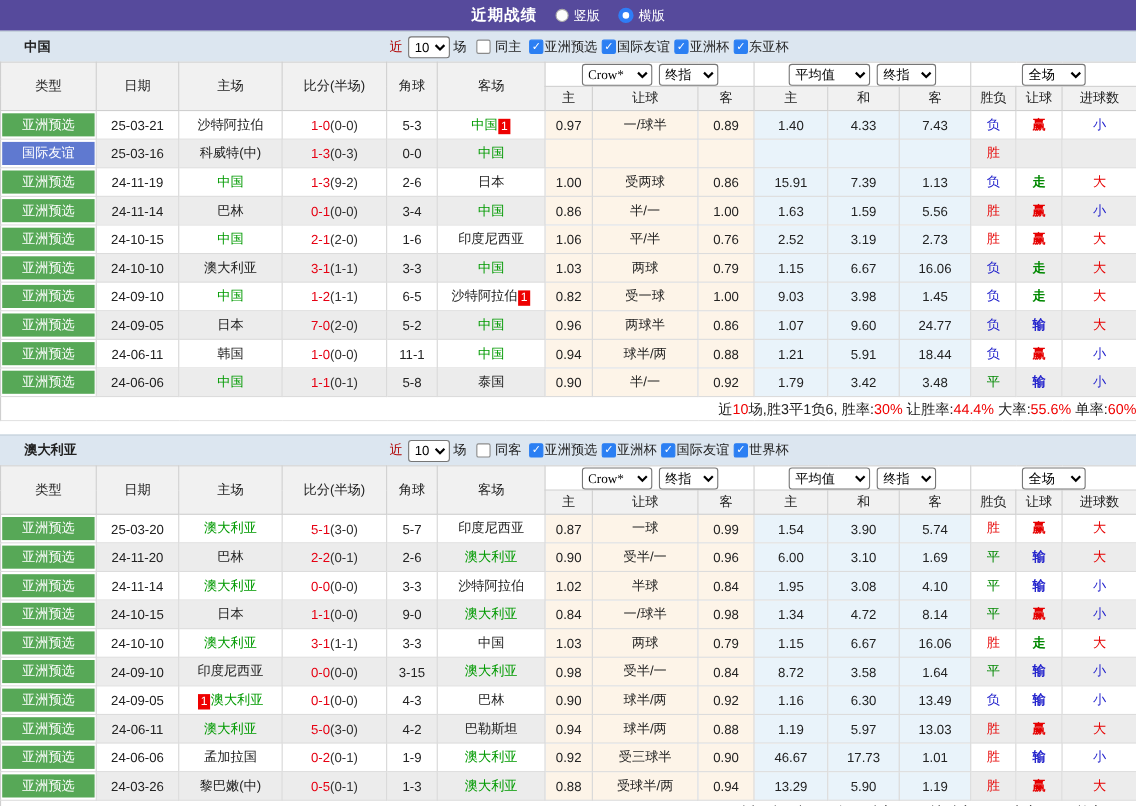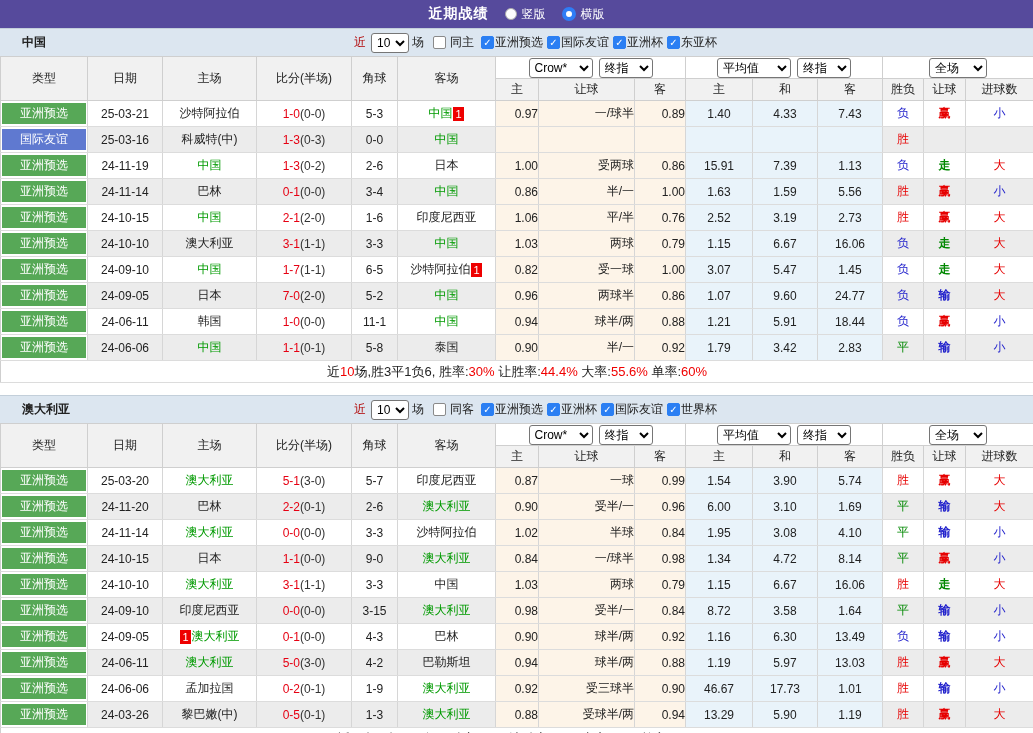--- a/index.html
+++ b/index.html
@@ -17,39 +17,39 @@
   .near-label{color:#b00000;margin-right:2px;}
   select{font-family:inherit;font-size:12px;height:20px;border:1px solid #767676;border-radius:3px;background:#fff;padding:0 1px;}
   .cb{width:13px;height:13px;display:inline-flex;align-items:center;justify-content:center;border-radius:2px;margin:0 1px 0 6px;font-size:10px;line-height:1;}
   .cb.on{background:#2b7ff3;color:#fff;border:1px solid #2b7ff3;}
   .cb.off{background:#fff;border:1px solid #8a8a8a;}
   .comp .cb{margin-left:4px;}
   .comp{display:flex;align-items:center;cursor:pointer;}
   table.grid{width:1033px;border-collapse:collapse;table-layout:fixed;border-bottom:1px solid #c9c9c9;}
   .grid th{background:#f1f1f1;font-weight:normal;border:1px solid #cfcfcf;height:22px;color:#222;}
   .grid tr.h1 th.grp{background:#fff;}
-  .grp-inner{display:flex;align-items:center;justify-content:center;gap:6px;}
+  .grp-inner{display:flex;align-items:center;justify-content:center;gap:6px;font-family:Liberation Serif, serif;}
   .grid td{height:25px;text-align:center;border-right:1px solid #d6d6d6;border-bottom:1px solid #dcdcdc;background:#fff;overflow:hidden;white-space:nowrap;}
   .grid td:first-child{border-left:1px solid #cfcfcf;}
   tbody tr.alt td{background:#ececec;}
-  .grid td.c-odds{background:#fdf4e8 !important;text-align:right;}
+  .grid td.c-odds{background:#fdf4e8 !important;}
   .grid td.c-avg{background:#e9f3fa !important;}
   td.c-type{padding:0;background:#fff !important;}
   .type-badge{margin:2px 1px;height:21px;line-height:21px;color:#fff;font-size:12px;}
   .tb-green{background:#57a857;}
   .tb-blue{background:#5f79d0;}
   .green{color:#009a00;}
   .ft{color:#e60012;}
   .ht{color:#333;}
   .t-red{color:#e60000;}
   .t-blue{color:#2323cc;}
   .t-green{color:#008800;}
   .bold{font-weight:bold;}
   .redcard{display:inline-block;background:#ee0000;color:#fff;font-size:11px;line-height:14px;height:14px;padding:0 2px;margin:0 1px;vertical-align:-1px;}
-  td.summary{height:22px;font-size:13px;background:#fff !important;border-left:1px solid #cfcfcf;}
+  td.summary{height:22px;font-size:13px;background:#fff !important;border-left:1px solid #cfcfcf;text-align:right;}
   td.summary .red{color:#f00000;}
   .gap{height:12px;background:#fff;}
 </style>
 </head>
 <body>
 
 <div class="topbar">
   <span class="title">近期战绩</span>
   <span class="radio-wrap">
     <span class="radio r-plain"></span>
@@ -184,21 +184,21 @@
         <td class="c-res"><span class="t-red">胜</span></td>
         <td class="c-hand"></td>
         <td class="c-goal"></td>
       </tr>
       <tr>
         <td class="c-type">
           <div class="type-badge tb-green">亚洲预选</div>
         </td>
         <td class="c-date">24-11-19</td>
         <td class="c-team"><span class="green">中国</span></td>
-        <td class="c-score"><span class="ft">1-3</span><span class="ht">(0-2)</span></td>
+        <td class="c-score"><span class="ft">1-3</span><span class="ht">(9-2)</span></td>
         <td class="c-corner">2-6</td>
         <td class="c-team"><span>日本</span></td>
         <td class="c-odds">1.00</td>
         <td class="c-odds">受两球</td>
         <td class="c-odds">0.86</td>
         <td class="c-avg">15.91</td>
         <td class="c-avg">7.39</td>
         <td class="c-avg">1.13</td>
         <td class="c-res"><span class="t-blue">负</span></td>
         <td class="c-hand"><span class="t-green bold">走</span></td>
@@ -260,28 +260,28 @@
         <td class="c-res"><span class="t-blue">负</span></td>
         <td class="c-hand"><span class="t-green bold">走</span></td>
         <td class="c-goal"><span class="t-red">大</span></td>
       </tr>
       <tr>
         <td class="c-type">
           <div class="type-badge tb-green">亚洲预选</div>
         </td>
         <td class="c-date">24-09-10</td>
         <td class="c-team"><span class="green">中国</span></td>
-        <td class="c-score"><span class="ft">1-7</span><span class="ht">(1-1)</span></td>
+        <td class="c-score"><span class="ft">1-2</span><span class="ht">(1-1)</span></td>
         <td class="c-corner">6-5</td>
         <td class="c-team"><span>沙特阿拉伯</span><span class="redcard">1</span></td>
         <td class="c-odds">0.82</td>
         <td class="c-odds">受一球</td>
         <td class="c-odds">1.00</td>
-        <td class="c-avg">3.07</td>
-        <td class="c-avg">5.47</td>
+        <td class="c-avg">9.03</td>
+        <td class="c-avg">3.98</td>
         <td class="c-avg">1.45</td>
         <td class="c-res"><span class="t-blue">负</span></td>
         <td class="c-hand"><span class="t-green bold">走</span></td>
         <td class="c-goal"><span class="t-red">大</span></td>
       </tr>
       <tr class="alt">
         <td class="c-type">
           <div class="type-badge tb-green">亚洲预选</div>
         </td>
         <td class="c-date">24-09-05</td>
@@ -325,21 +325,21 @@
         <td class="c-date">24-06-06</td>
         <td class="c-team"><span class="green">中国</span></td>
         <td class="c-score"><span class="ft">1-1</span><span class="ht">(0-1)</span></td>
         <td class="c-corner">5-8</td>
         <td class="c-team"><span>泰国</span></td>
         <td class="c-odds">0.90</td>
         <td class="c-odds">半/一</td>
         <td class="c-odds">0.92</td>
         <td class="c-avg">1.79</td>
         <td class="c-avg">3.42</td>
-        <td class="c-avg">2.83</td>
+        <td class="c-avg">3.48</td>
         <td class="c-res"><span class="t-green">平</span></td>
         <td class="c-hand"><span class="t-blue bold">输</span></td>
         <td class="c-goal"><span class="t-blue">小</span></td>
       </tr>
     </tbody>
   <tfoot>
     <tr>
         <td colspan="15" class="summary"><span>近</span><span class="red">10</span><span>场,胜3平1负6, 胜率:</span><span class="red">30%</span><span> 让胜率:</span><span class="red">44.4%</span><span> 大率:</span><span class="red">55.6%</span><span> 单率:</span><span class="red">60%</span></td>
       </tr>
   </tfoot>

